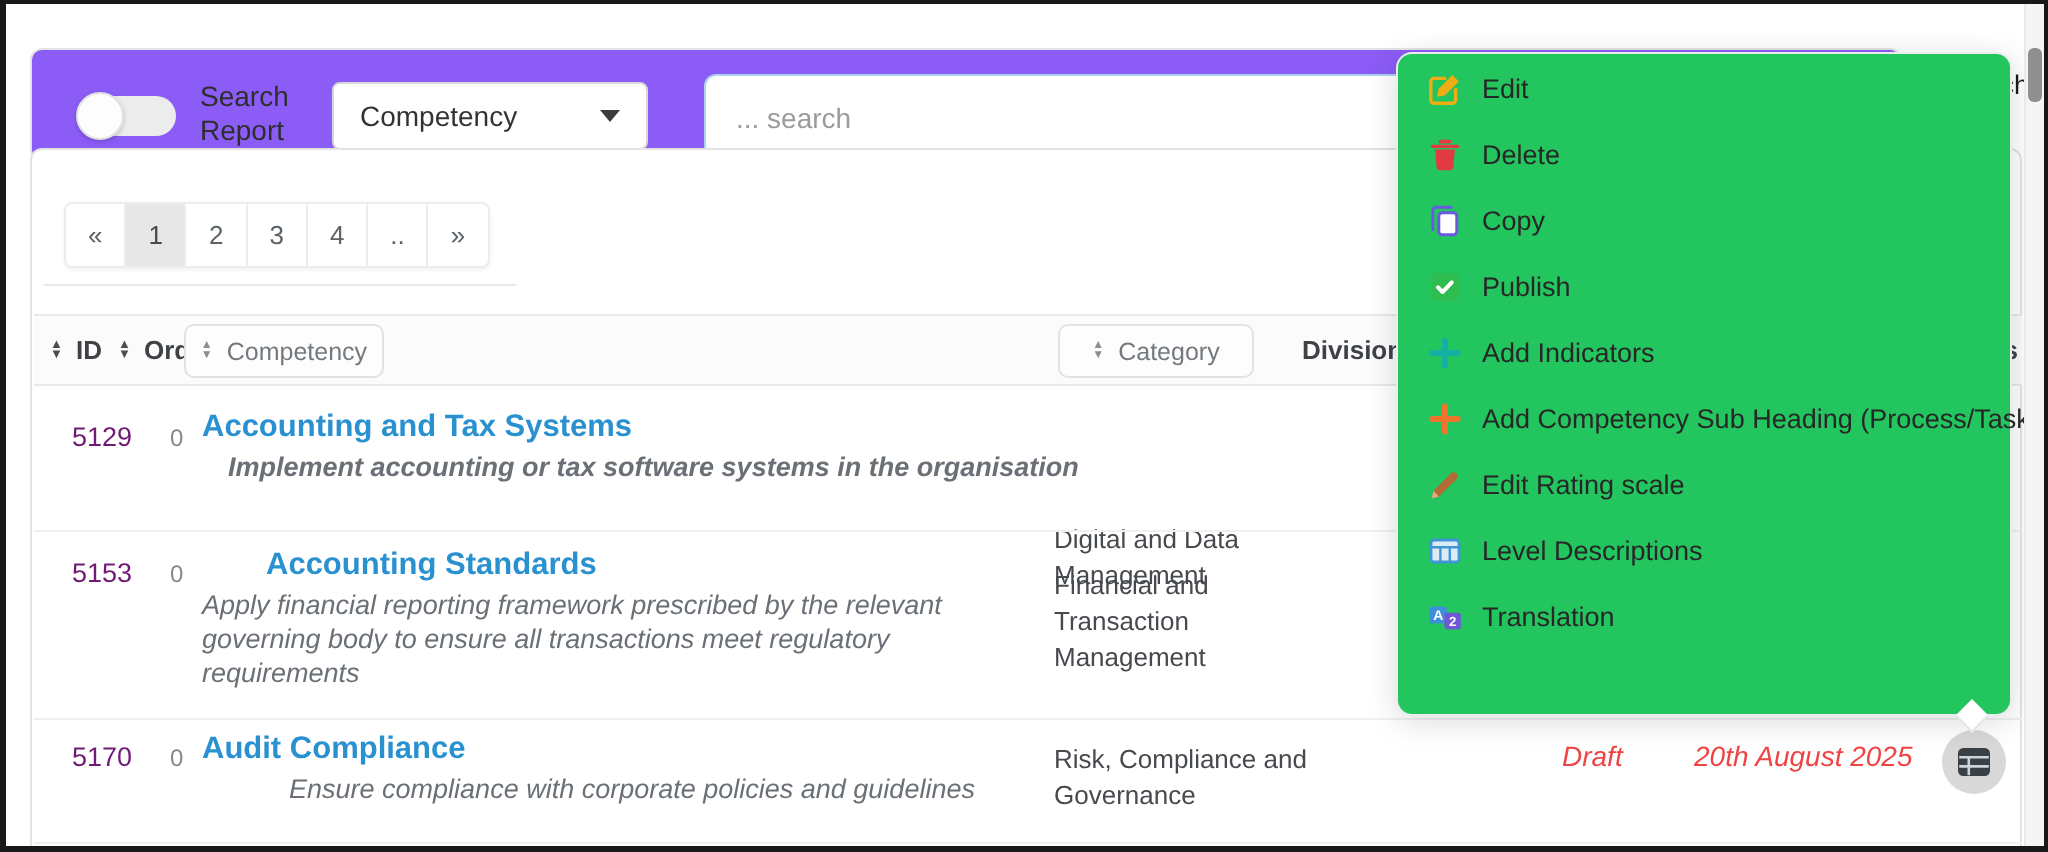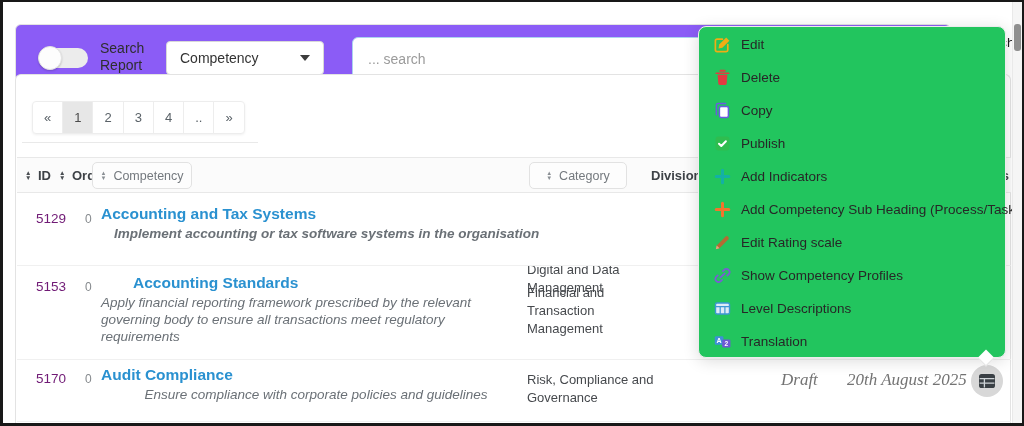--- a/index.html
+++ b/index.html
@@ -70,21 +70,21 @@
             color:#8a8f94; line-height:4.5px; font-size:6px; }
   .th-box .sort-mini::before { content:"▲"; }
   .th-box .sort-mini::after { content:"▼"; }
 
   .cell { position:absolute; white-space:nowrap; }
   .row-id { font-size:13.5px; color:#701a75; }
   .row-order { font-size:12px; color:#85898d; }
   .row-title { font-size:15.5px; font-weight:bold; color:#2a91d0; cursor:pointer; }
   .row-desc { font-size:13.5px; font-style:italic; color:#6a7076; line-height:17px; white-space:normal; }
   .row-cat { font-size:13px; color:#46494d; line-height:18px; white-space:normal; }
-  .row-status, .row-date { font-size:17px; font-style:italic; color:#737373;font-family:Liberation Serif, serif; }
+  .row-status, .row-date { font-size:14px; font-style:italic; color:#ef4444; }
   .row-divider { position:absolute; left:1px; width:994px; height:1px; background:#f0f0f0; }
 
   .action-btn { position:absolute; left:955px; top:290px; width:32px; height:32px;
                 border-radius:50%; background:#d8d8d8; border:none; display:flex;
                 align-items:center; justify-content:center; cursor:pointer; }
 
   
   .context-menu { position:absolute; left:695px; top:24px; width:308px; height:332px;
                   background:#22c55e; border:1px solid #ececec; border-radius:8px;
                   box-shadow:0 3px 16px rgba(0,0,0,.14); z-index:50; padding-top:1px; }
@@ -242,30 +242,20 @@
         <svg width="17" height="17" viewBox="0 0 17 17">
           <path d="M1.8 15.2l.9-3.7 8.7-8.7a1.95 1.95 0 0 1 2.8 2.8l-8.7 8.7z" fill="#b36b33"></path>
           <path d="M1.8 15.2l.9-3.7 2.8 2.8z" fill="#e3ab80"></path>
         </svg>
       </span>
       <span class="menu-label">Edit Rating scale</span>
     </div>
     <div class="menu-item">
       <span class="mi">
         <svg width="17" height="17" viewBox="0 0 17 17">
-          <path d="M6.3 10.7l4.4-4.4" stroke="#7a5bd6" stroke-width="1.7" stroke-linecap="round" fill="none"></path>
-          <path d="M8.9 4.2l1.3-1.3a3.1 3.1 0 0 1 4.4 4.4l-1.3 1.3" fill="none" stroke="#7a5bd6" stroke-width="1.7" stroke-linecap="round"></path>
-          <path d="M8.1 12.8l-1.3 1.3a3.1 3.1 0 0 1-4.4-4.4l1.3-1.3" fill="none" stroke="#7a5bd6" stroke-width="1.7" stroke-linecap="round"></path>
-        </svg>
-      </span>
-      <span class="menu-label">Show Competency Profiles</span>
-    </div>
-    <div class="menu-item">
-      <span class="mi">
-        <svg width="17" height="17" viewBox="0 0 17 17">
           <rect x="1.5" y="3" width="14" height="11" rx="1.5" fill="#ddebf7" stroke="#3e97d4" stroke-width="1.4"></rect>
           <path d="M1.5 6.6h14M6.2 6.6V14M10.9 6.6V14" stroke="#3e97d4" stroke-width="1.2" fill="none"></path>
         </svg>
       </span>
       <span class="menu-label">Level Descriptions</span>
     </div>
     <div class="menu-item">
       <span class="mi">
         <svg width="17" height="17" viewBox="0 0 17 17">
           <rect x="0.8" y="3.2" width="8.6" height="8.6" rx="1.4" fill="#3f8fd8"></rect>

